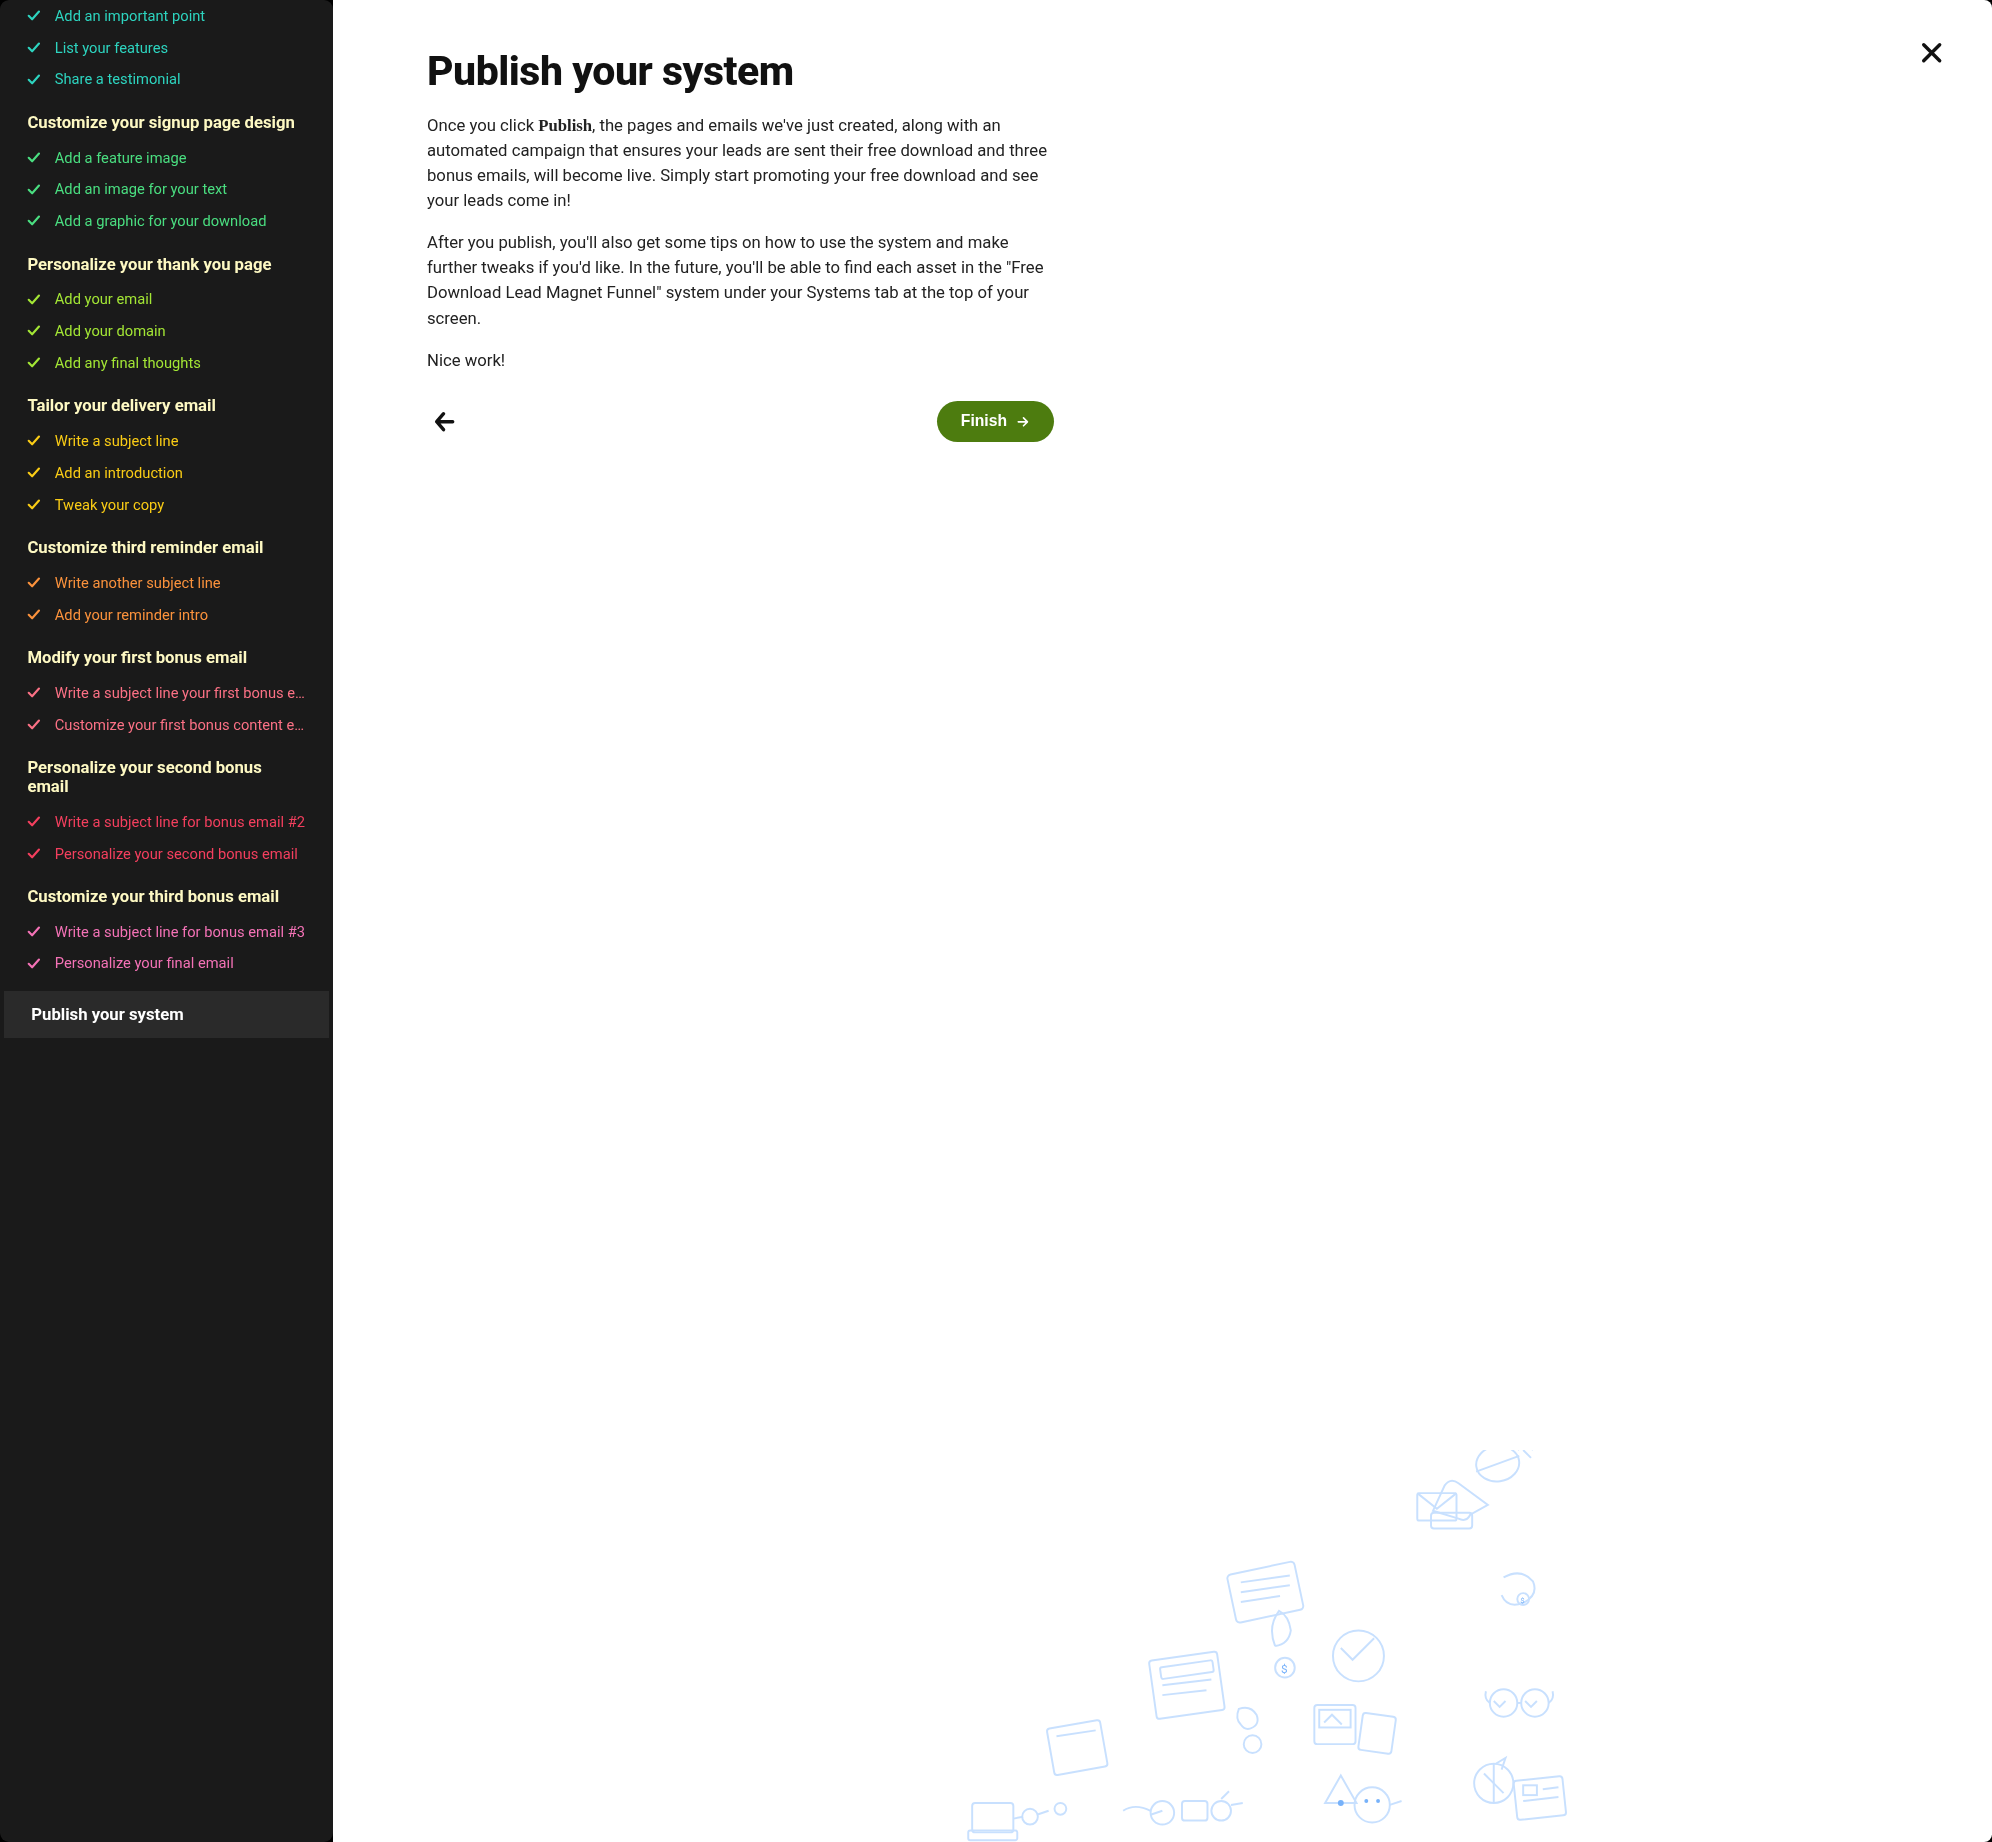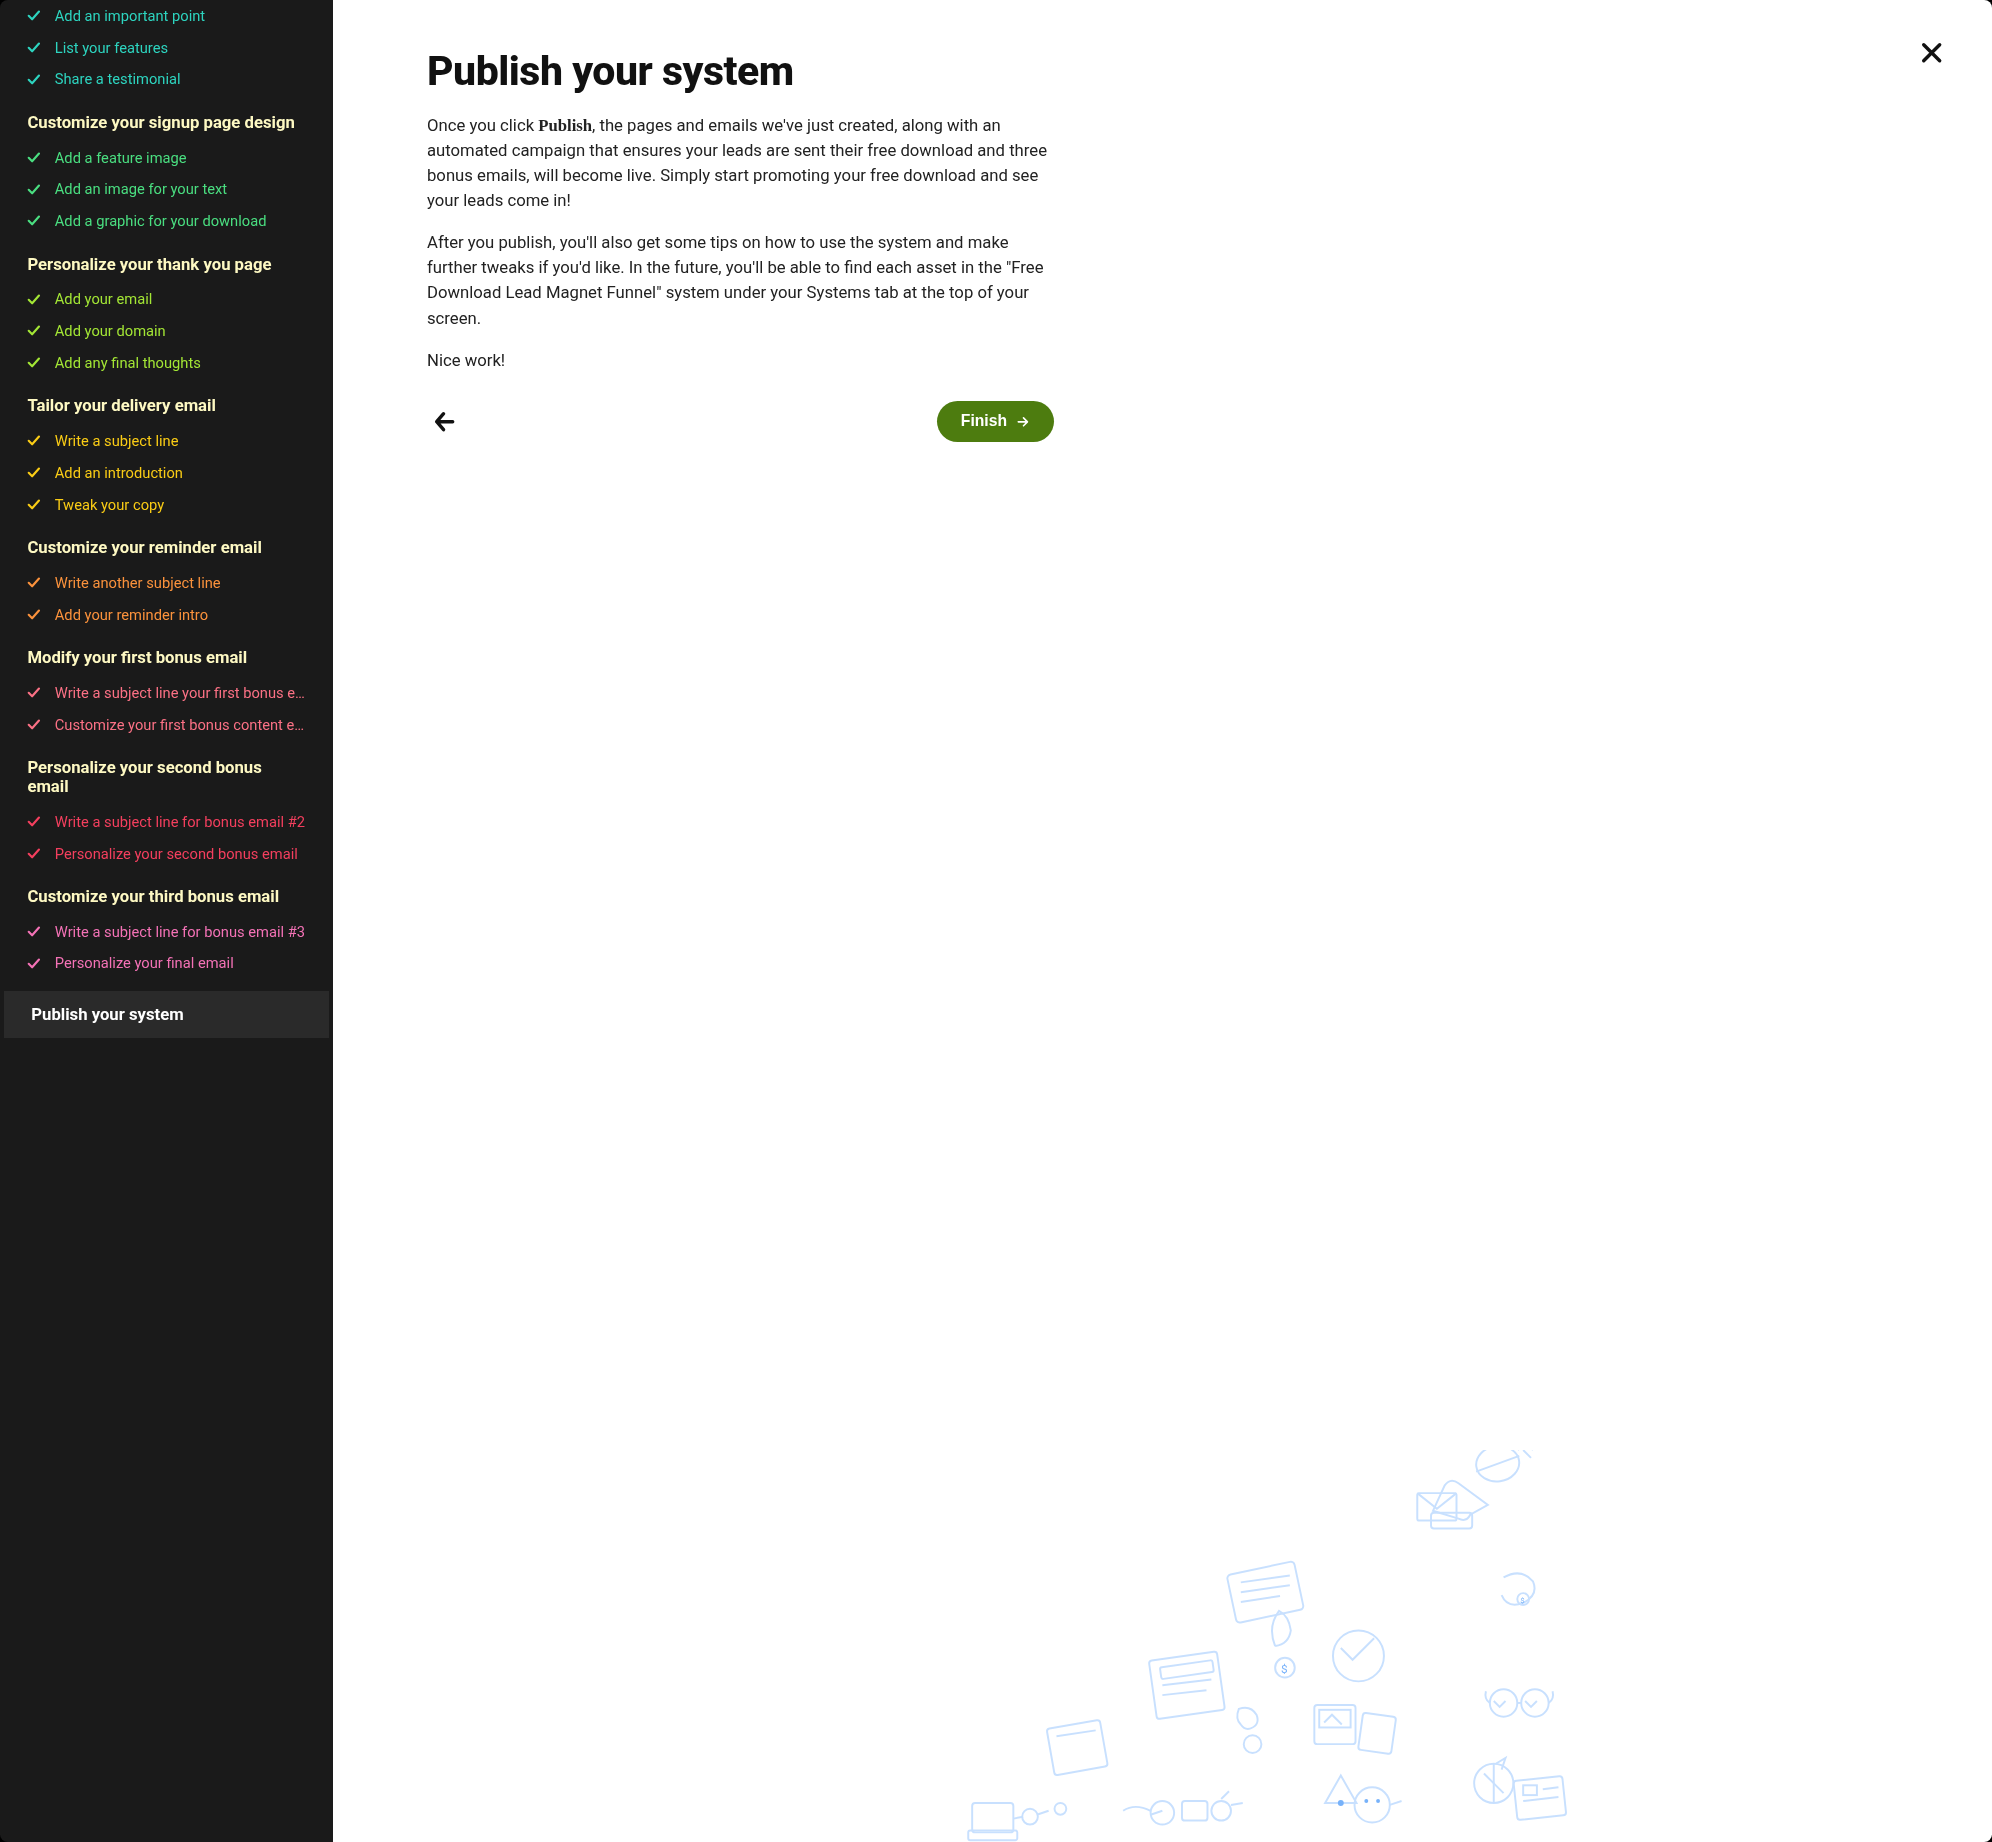--- a/index.html
+++ b/index.html
@@ -14,20 +14,21 @@
       height: 100vh;
       border-radius: 7.8px;
       overflow: hidden;
     }
     .sidebar {
       width: 333px;
       background: #1a1a1a;
       color: #fff;
       overflow-y: auto;
       padding-bottom: 19.6px;
+      border-radius: 9px;
     }
     .sidebar::-webkit-scrollbar { width: 5.9px; }
     .sidebar::-webkit-scrollbar-track { background: transparent; }
     .sidebar::-webkit-scrollbar-thumb { background: #444; border-radius: 2.9px; }
     .section-header {
       font-size: 16.7px;
       font-weight: 700;
       color: #fef9c3;
       padding: 17.6px 27.4px 9.8px 27.4px;
     }
@@ -224,21 +225,21 @@
           <path d="M2 8 L6 12 L14 3" stroke="currentColor" stroke-width="2.5" fill="none" stroke-linecap="round" stroke-linejoin="round"></path>
         </svg>
         <span class="task-label">Add an introduction</span>
       </div>
       <div class="task-item c-yellow">
         <svg class="check-icon" viewBox="0 0 16 16">
           <path d="M2 8 L6 12 L14 3" stroke="currentColor" stroke-width="2.5" fill="none" stroke-linecap="round" stroke-linejoin="round"></path>
         </svg>
         <span class="task-label">Tweak your copy</span>
       </div>
-      <div class="section-header">Customize your reminder email</div>
+      <div class="section-header">Customize third reminder email</div>
       <div class="task-item c-orange">
         <svg class="check-icon" viewBox="0 0 16 16">
           <path d="M2 8 L6 12 L14 3" stroke="currentColor" stroke-width="2.5" fill="none" stroke-linecap="round" stroke-linejoin="round"></path>
         </svg>
         <span class="task-label">Write another subject line</span>
       </div>
       <div class="task-item c-orange">
         <svg class="check-icon" viewBox="0 0 16 16">
           <path d="M2 8 L6 12 L14 3" stroke="currentColor" stroke-width="2.5" fill="none" stroke-linecap="round" stroke-linejoin="round"></path>
         </svg>

